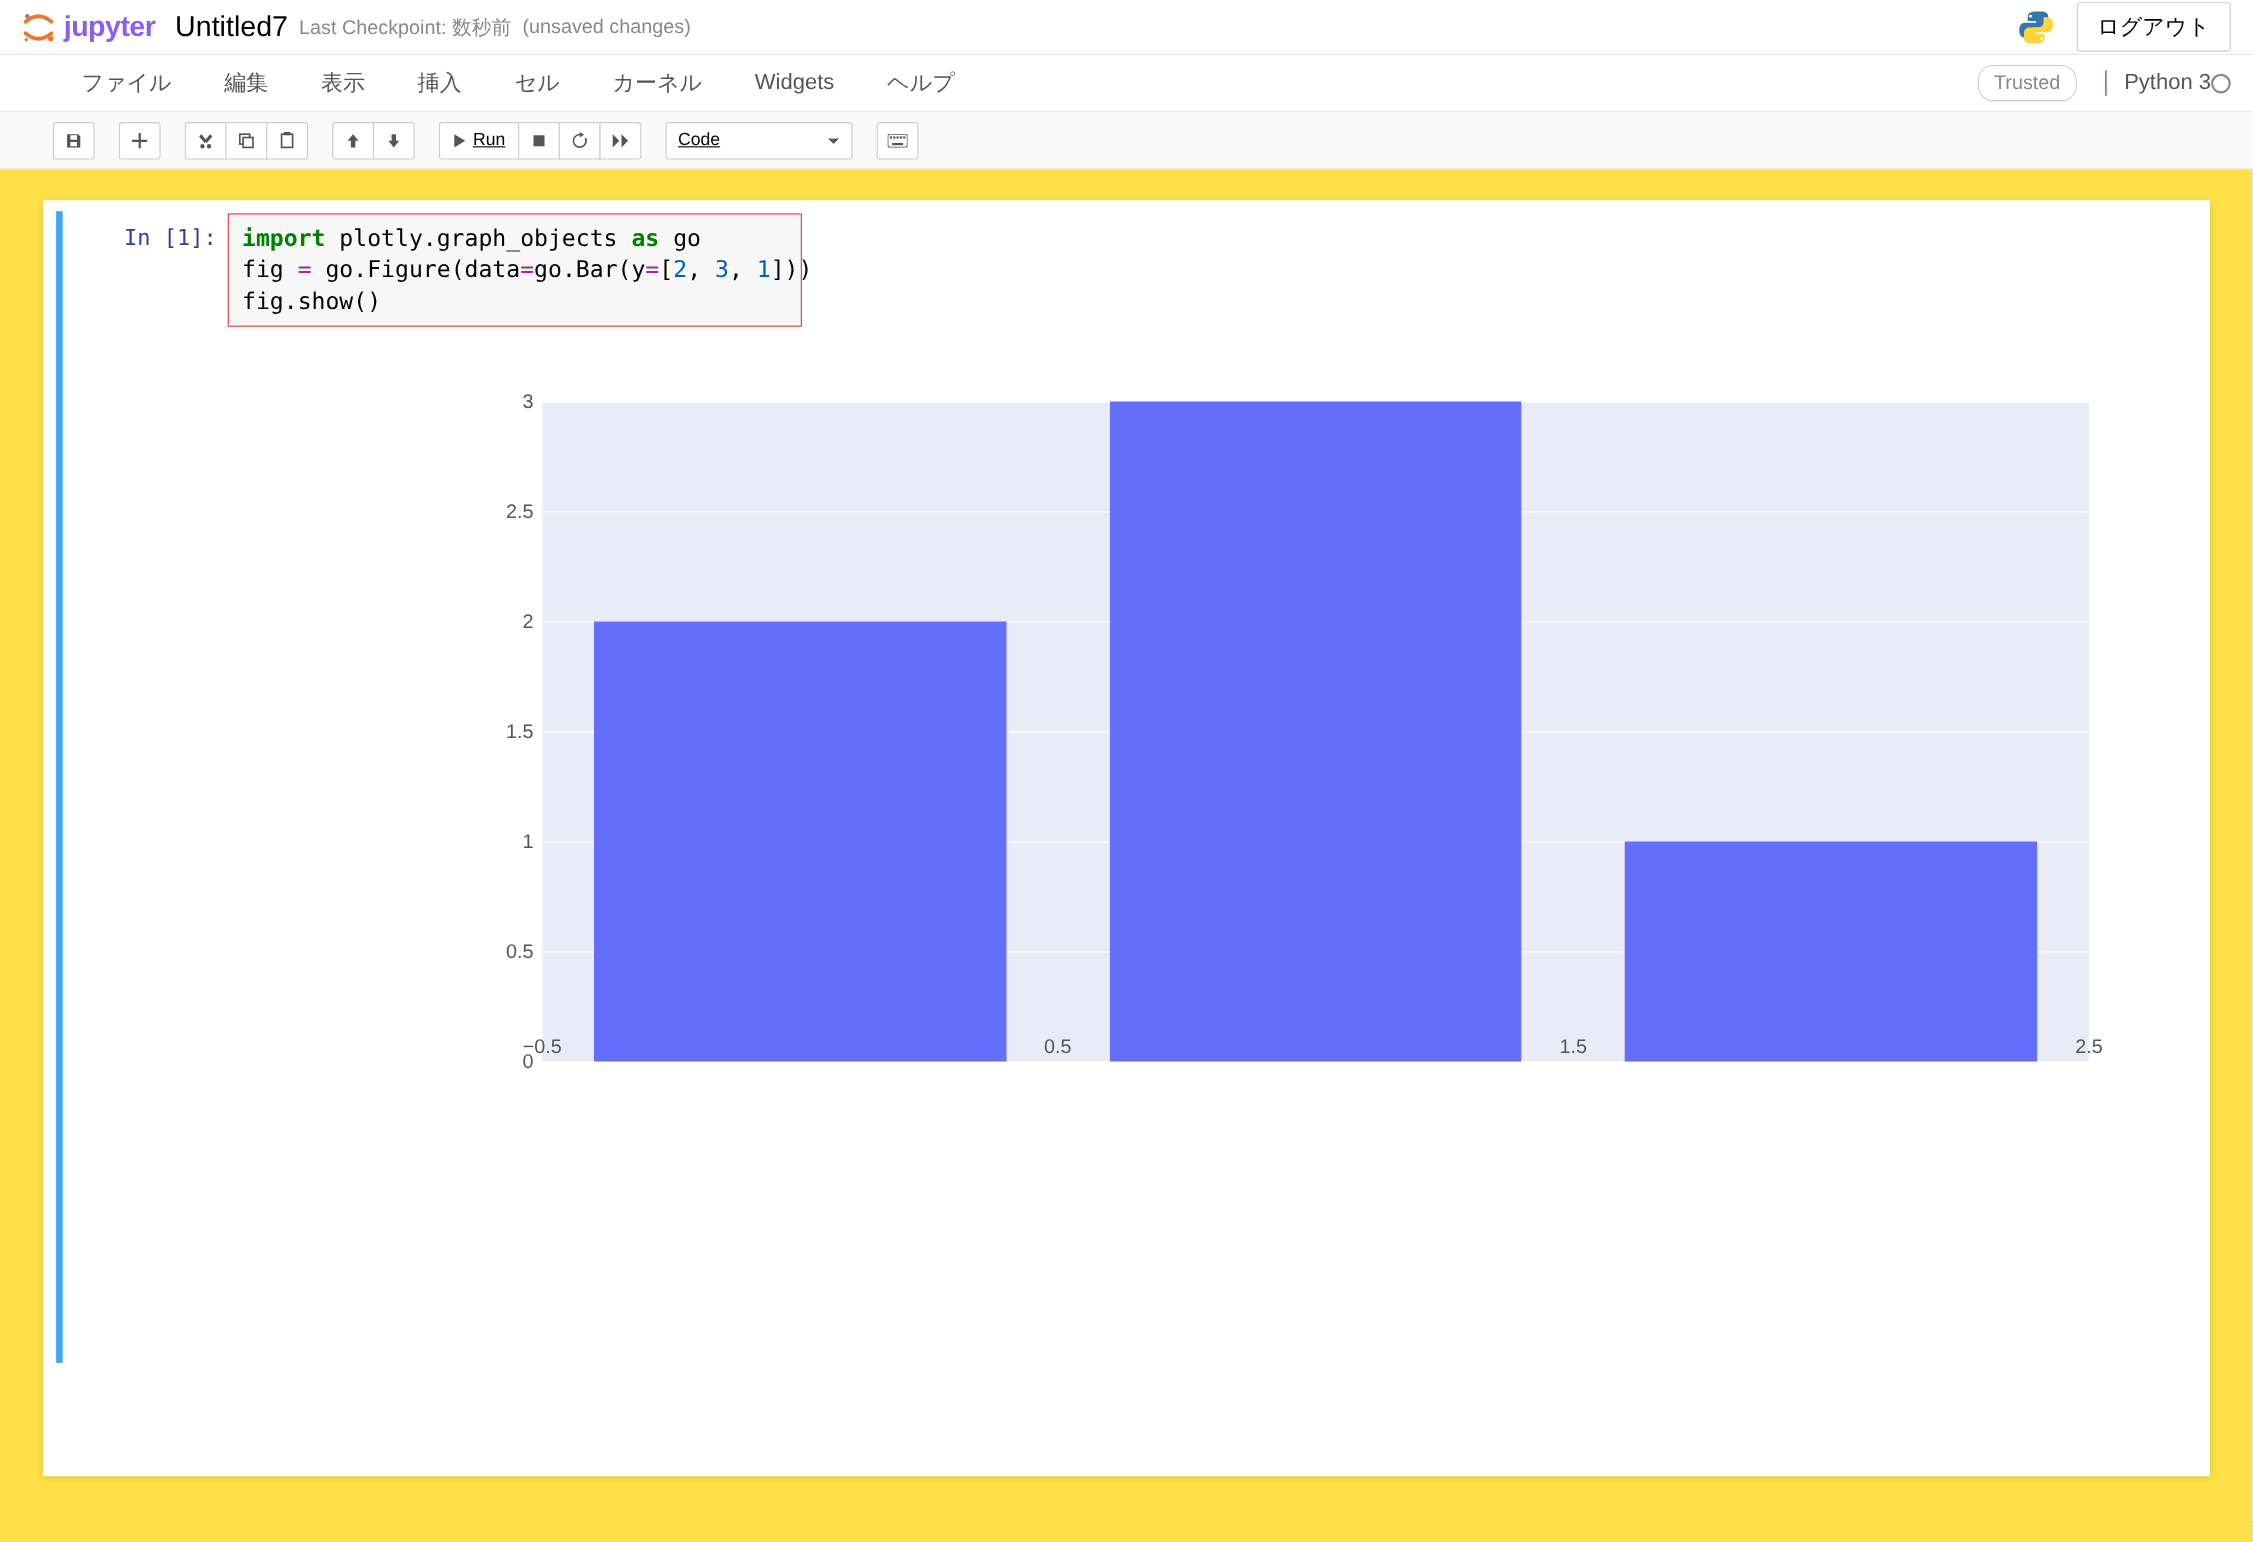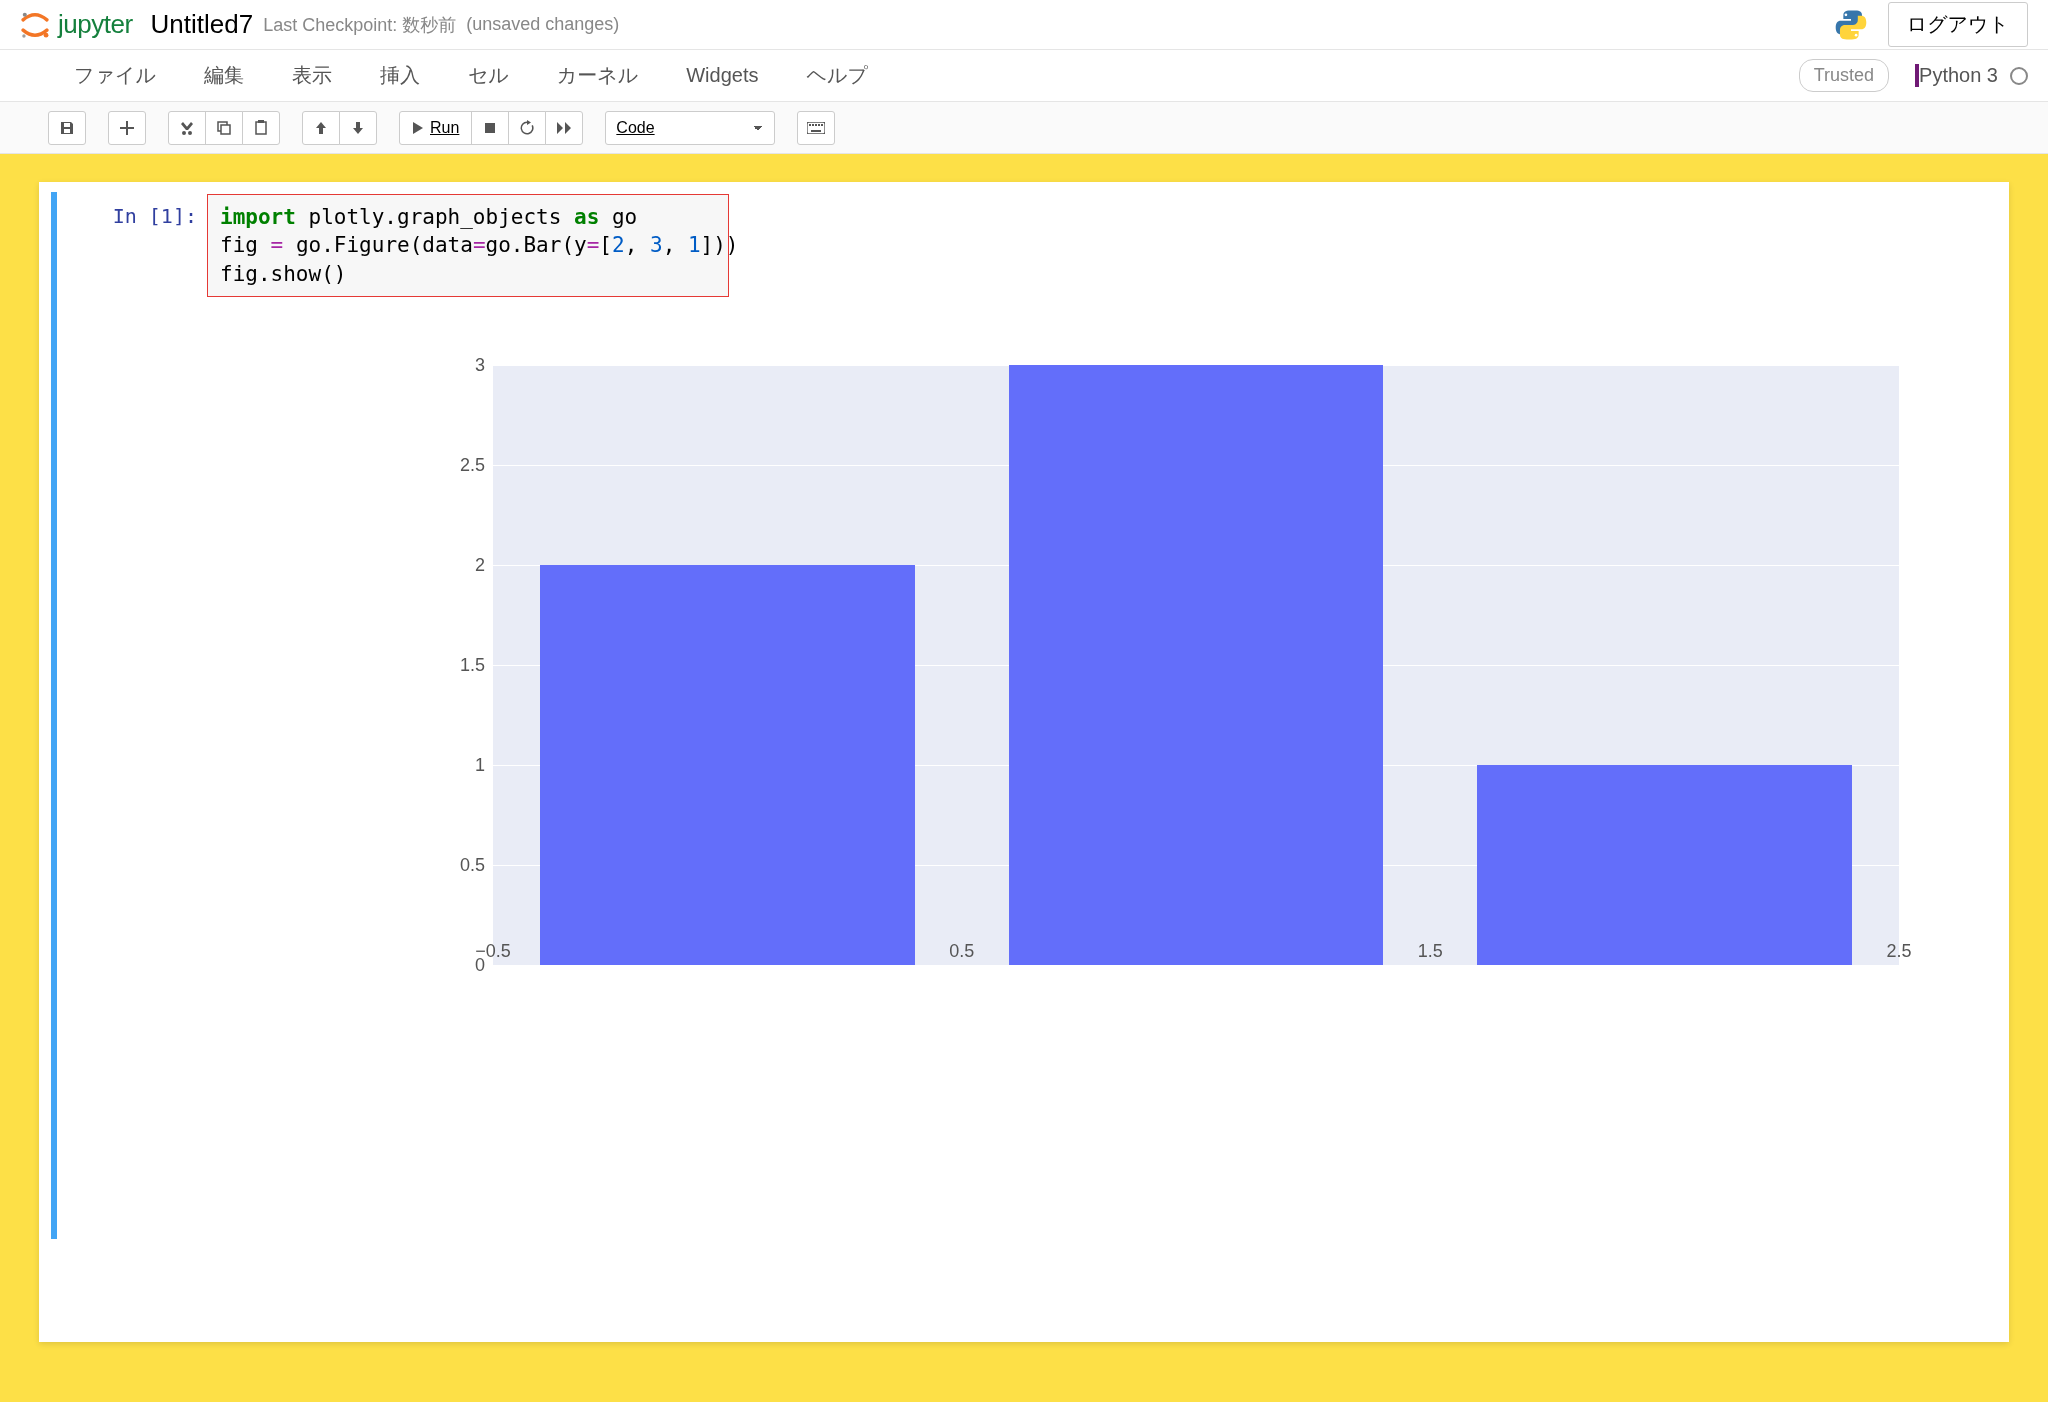--- a/index.html
+++ b/index.html
@@ -24,23 +24,23 @@
     display: flex;
     align-items: center;
     gap: 6px;
   }
   .logo-swirl {
     width: 34px; height: 34px;
     display: flex; align-items: center; justify-content: center;
   }
   .logo-text {
     font-size: 26px;
-    color: #15803d;
+    color: #8b5cf6;
     letter-spacing: -0.5px;
-    font-weight: 400;
+    font-weight: 700;
   }
   .doc-title {
     font-size: 26px;
     margin-left: 18px;
     font-weight: 400;
   }
   .checkpoint {
     font-size: 18px;
     color: #888;
     margin-left: 10px;
@@ -82,24 +82,24 @@
   .trusted {
     border: 1px solid #ccc;
     padding: 5px 14px;
     color: #888;
     border-radius: 14px;
     font-size: 18px;
     margin-right: 26px;
   }
   .kernel-indicator {
     display: flex; align-items: center;
-    border-left: 4px solid #701a75;
+    border-left: 1px solid #701a75;
+    padding-left: 16px;
     font-size: 20px;
     color: #555;
-    gap: 12px;
   }
   .kernel-circle {
     width: 18px; height: 18px;
     border: 2px solid #888;
     border-radius: 50%;
   }
 
   
   .toolbar {
     display: flex;

